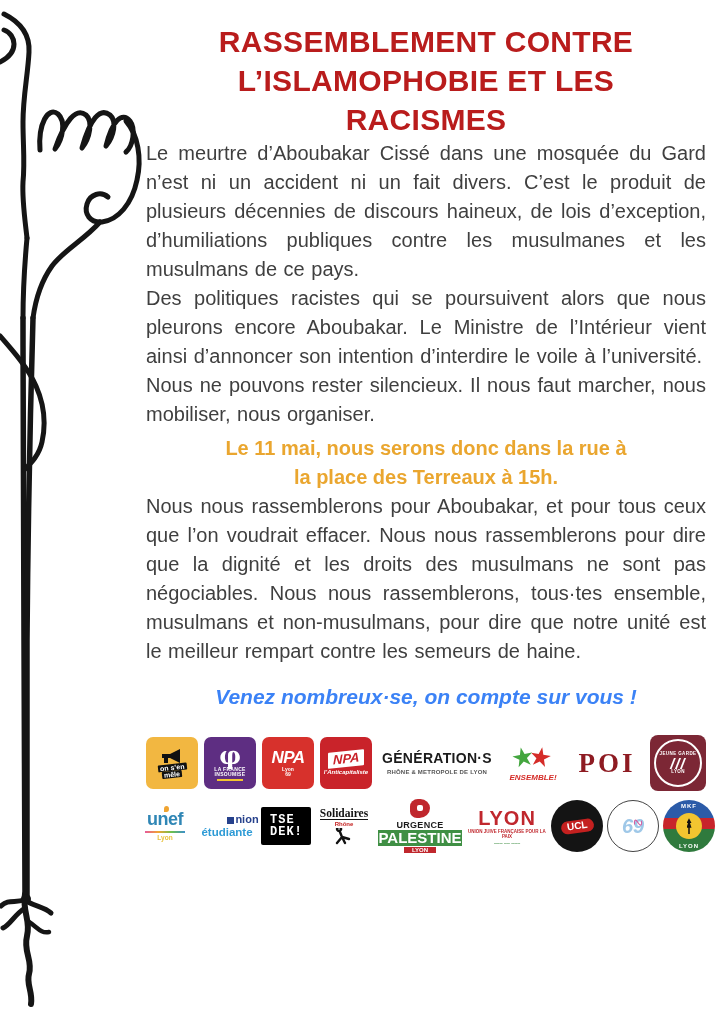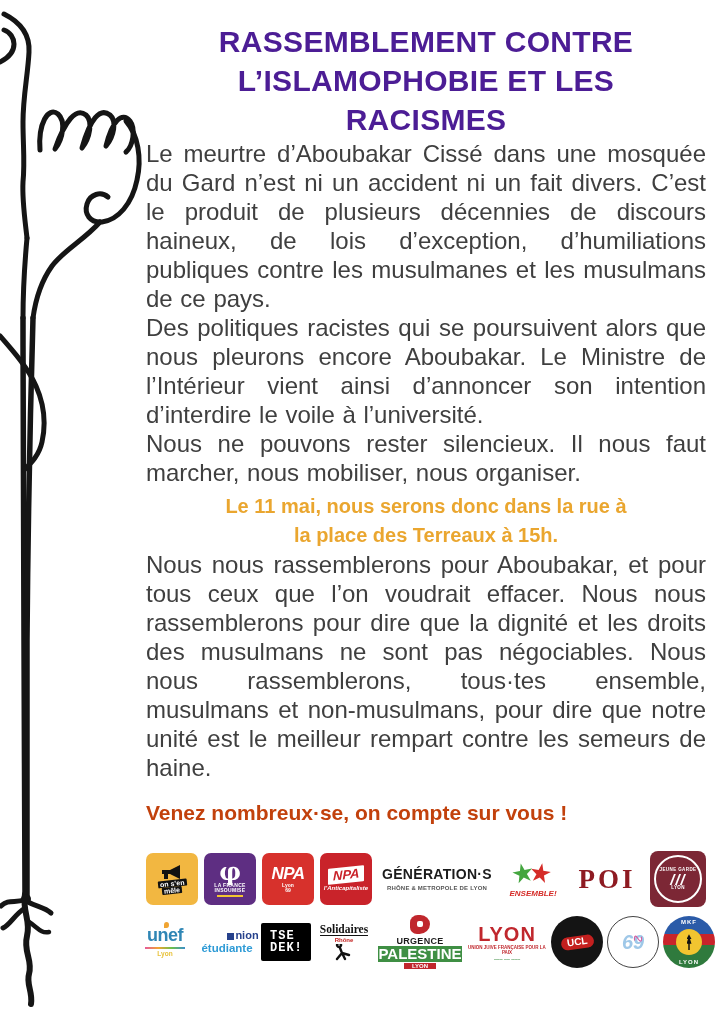--- a/index.html
+++ b/index.html
@@ -3,25 +3,25 @@
 <meta charset="utf-8">
 <style>
   html,body{margin:0;padding:0;background:#fff;}
   .page{position:relative;width:720px;height:1024px;background:#ffffff;overflow:hidden;
         font-family:"Liberation Sans",sans-serif;}
   .fist-art{position:absolute;left:0;top:0;width:150px;height:1024px;}
   .content{position:absolute;left:146px;right:14px;top:0;}
   .title{margin:22px auto 0;width:488px;text-align:center;font-weight:800;
          font-size:30px;line-height:39px;letter-spacing:.3px;}
   .title div{white-space:nowrap;}
-  p.body{font-size:24px;line-height:29px;text-align:justify;color:#3f3f3f;margin:0;
+  p.body{font-size:20px;line-height:29px;text-align:justify;color:#3f3f3f;margin:0;
          word-spacing:1px;}
   .p1{margin-top:28px}.p2{margin-top:17px}.p3{margin-top:16px}.p4{margin-top:15px}
   .highlight{margin-top:5px;text-align:center;font-weight:700;font-size:20px;line-height:29px;}
-  .closing{margin-top:19px;text-align:left;font-weight:700;font-size:21px;color:#c2410c;}
+  .closing{margin-top:19px;text-align:center;font-weight:700;font-size:21px;color:#3b82f6;font-style:italic;}
   
   .logos-row{display:flex;justify-content:center;align-items:center;}
   .row1{margin-top:26px;gap:6px;}
   .row2{margin-top:8px;gap:4px;}
   .logo{display:flex;flex-direction:column;align-items:center;justify-content:center;
         text-align:center;flex:none;line-height:1.05;}
   .sq{width:52px;height:52px;border-radius:7px;color:#fff;overflow:hidden;}
   
   .lg-osm{font-weight:700;font-size:7px;}
   .lg-osm .chip{background:#111;color:#fff;padding:0 2px;border-radius:1px;transform:rotate(-6deg);display:inline-block;}
@@ -116,21 +116,21 @@
     <path d="M25 894 C 22 912, 31 920, 27 936 C 23 952, 33 960, 29 974 C 26 984, 33 992, 31 1004" stroke-width="6"></path>
     <path d="M24 900 C 15 903, 8 899, 1 906" stroke-width="5"></path>
     <path d="M25 908 C 14 915, 11 924, 3 928" stroke-width="5"></path>
     <path d="M28 902 C 37 907, 44 907, 51 913" stroke-width="5"></path>
     <path d="M29 922 C 37 927, 41 934, 49 932" stroke-width="4.5"></path>
     <circle cx="26" cy="899" r="5" fill="#151515" stroke="none"></circle>
   </svg>
 
   <div class="content">
 
-    <div class="title" style="color: #4c1d95;">
+    <div class="title" style="color: #b91c1c;">
       <div>RASSEMBLEMENT CONTRE</div>
       <div>L’ISLAMOPHOBIE ET LES</div>
       <div>RACISMES</div>
     </div>
 
     <p class="body p1">Le meurtre d’Aboubakar Cissé dans une mosquée du Gard n’est ni un accident ni un fait divers. C’est le produit de plusieurs décennies de discours haineux, de lois d’exception, d’humiliations publiques contre les musulmanes et les musulmans de ce pays.</p>
     <p class="body p2">Des politiques racistes qui se poursuivent alors que nous pleurons encore Aboubakar. Le Ministre de l’Intérieur vient ainsi d’annoncer son intention d’interdire le voile à l’université.</p>
     <p class="body p3">Nous ne pouvons rester silencieux. Il nous faut marcher, nous mobiliser, nous organiser.</p>
 
     <div class="highlight" style="color: rgb(234, 166, 47);">

